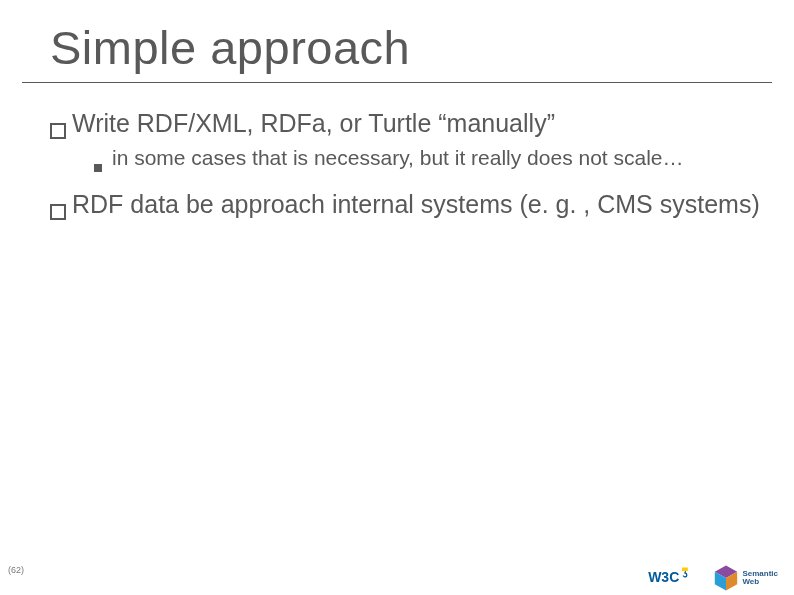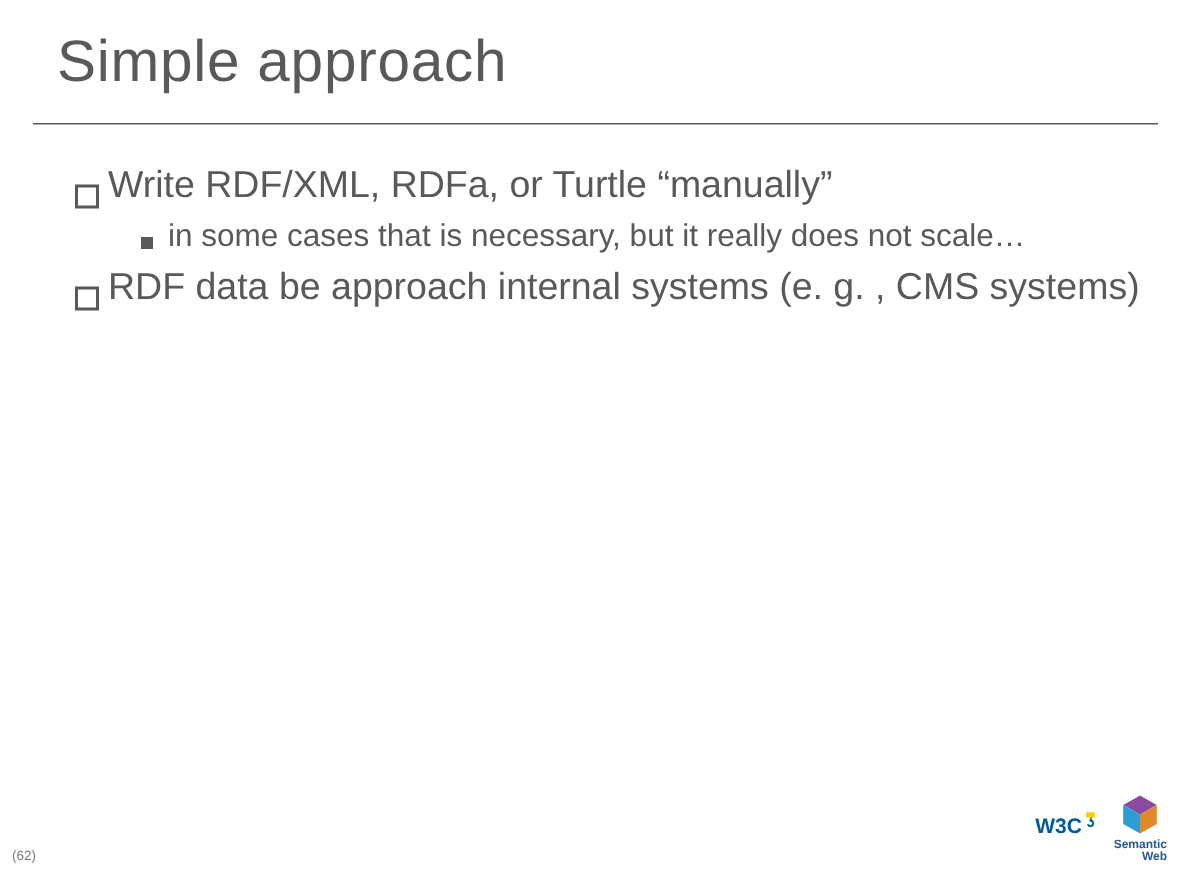--- a/index.html
+++ b/index.html
@@ -1,31 +1,31 @@
 <!DOCTYPE html>
 <html><head>
 <meta charset="utf-8">
 <style>
 * { margin: 0; padding: 0; box-sizing: border-box; }
 html, body { width: 794px; height: 595px; font-family: Arial, Helvetica, sans-serif; background: #fff; color: #595959; overflow: hidden; }
 .slide { position: relative; width: 794px; height: 595px; }
-.title { position: absolute; left: 38px; top: 20px; font-size: 39px; font-weight: 400; color: #595959; letter-spacing: 0.5px; }
+.title { position: absolute; left: 50px; top: 20px; font-size: 47px; font-weight: 400; color: #595959; letter-spacing: 0.5px; }
 .hr { position: absolute; left: 22px; top: 82px; width: 750px; height: 1px; background: #595959; }
 .content { position: absolute; left: 50px; top: 108px; width: 712px; }
 .bullet1 { display: flex; align-items: flex-end; margin-bottom: 6px; }
 .bullet1 .marker { width: 16px; height: 16px; border: 2px solid #595959; margin-top: 6px; margin-right: 6px; flex-shrink: 0; }
 .bullet1 .text { font-size: 25px; line-height: 1.25; color: #595959; }
-.bullet2 { display: flex; align-items: center; margin-left: 44px; margin-bottom: 4px; }
+.bullet2 { display: flex; align-items: flex-end; margin-left: 44px; margin-bottom: 17px; }
 .bullet2 .marker { width: 8px; height: 8px; background: #595959; margin-top: 8px; margin-right: 10px; flex-shrink: 0; }
 .bullet2 .text { font-size: 21px; line-height: 1.25; color: #595959; }
 .page-num { position: absolute; left: 8px; bottom: 20px; font-size: 9px; color: #7a7a7a; }
-.logos { position: absolute; right: 16px; bottom: 20px; display: flex; align-items: center; gap: 10px; }
+.logos { position: absolute; right: 16px; bottom: 3px; display: flex; align-items: center; gap: 22px; }
 .w3c-logo { display: flex; align-items: center; }
 .w3c-logo svg { width: 44px; height: 28px; }
-.sw-logo { display: flex; flex-direction: column; align-items: center; gap: 2px; text-align: right; }
+.sw-logo { display: flex; align-items: center; gap: 2px; }
 .sw-cube { width: 28px; height: 28px; position: relative; }
 .sw-text { font-size: 8px; font-weight: bold; color: #2a5a8a; line-height: 1; }
 </style>
 </head>
 <body>
 
 <div class="slide">
   <div class="title">Simple approach</div>
   <div class="hr"></div>
 

